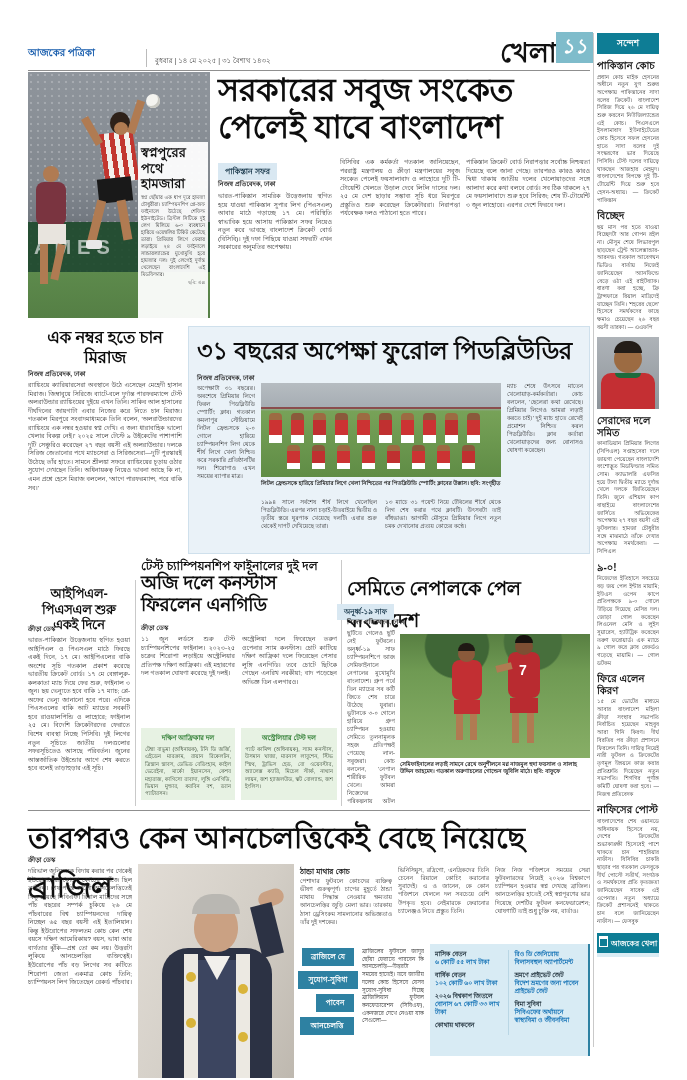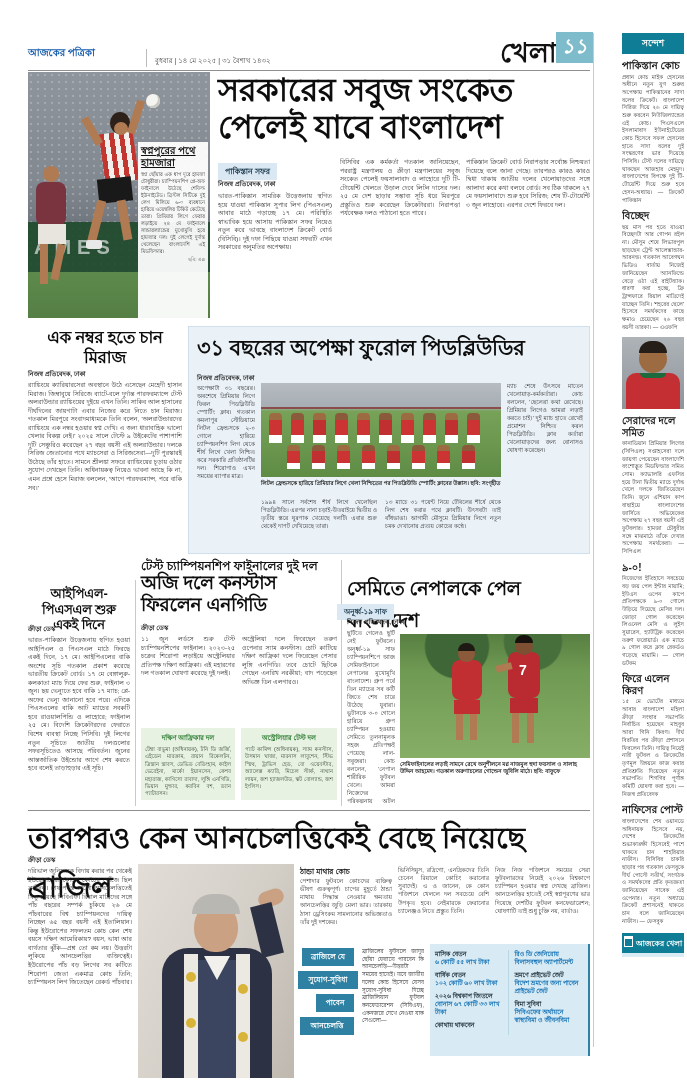--- a/index.html
+++ b/index.html
@@ -8,21 +8,21 @@
   .abs{position:absolute;}
   .b{font-weight:bold;}
   .j{text-align:justify;text-justify:inter-word;}
   .body-txt{font-size:6.2px;line-height:1.38;color:#2b2b2b;overflow:hidden;}
   .byline{font-size:6.4px;font-weight:bold;color:#222;}
   .kicker{display:inline-block;background:#d9e8f2;color:#123246;font-size:7.8px;font-weight:bold;padding:2px 7px;}
   .hl{color:#0d0d0d;font-weight:800;letter-spacing:-.2px;}
   .rule{background:#8f8f8f;height:1px;}
   .vrule{background:#c9c9c9;width:1px;}
   
-  #sidebar{left:622px;top:33px;width:62px;height:924px;overflow:hidden;}
+  #sidebar{left:597px;top:33px;width:62px;height:924px;overflow:hidden;}
   .sn-head{background:#0e7d95;color:#fff;text-align:center;font-size:9px;font-weight:bold;padding:3px 0;}
   .sn-item{margin-top:6px;}
   .sn-item h4{margin:0 0 2px;font-size:10px;line-height:1.15;color:#111;}
   .sn-item p{margin:0;font-size:5.5px;line-height:1.4;color:#333;}
   .games-head{background:#0e7d95;color:#fff;font-size:7.6px;font-weight:bold;text-align:center;padding:3px 0;}
   .games-body{background:#d9ecf4;padding:5px 3px;text-align:center;}
   .g-title{font-size:7.4px;font-weight:bold;color:#12323f;margin:2px 0 3px;}
   .g-line{font-size:5.8px;color:#23323a;line-height:1.45;}
   .g-line.team{font-weight:bold;}
   .g-div{height:1px;background:#a5c9d8;margin:4px 6px;}
@@ -135,41 +135,41 @@
     <div class="figure skin" style="left:86px;top:50px;width:14px;height:13px;border-radius:50%;"></div>
     <div class="figure skin" style="left:104px;top:28px;width:8px;height:34px;transform:rotate(18deg);"></div>
     <div class="figure skin" style="left:60px;top:44px;width:8px;height:30px;transform:rotate(-30deg);"></div>
     <div class="figure" style="left:70px;top:106px;width:34px;height:24px;transform:rotate(-6deg);background:#191919;"></div>
     <div class="figure skin" style="left:64px;top:128px;width:9px;height:44px;transform:rotate(14deg);"></div>
     <div class="figure skin" style="left:92px;top:128px;width:9px;height:40px;transform:rotate(-10deg);"></div>
     <div class="figure" style="left:58px;top:168px;width:16px;height:9px;background:#e8e8e8;border-radius:3px;"></div>
     <div class="figure" style="left:118px;top:22px;width:14px;height:14px;border-radius:50%;background:#f4f4f0;box-shadow:inset -2px -2px 0 #c9c9c2;"></div>
 
     <div class="figure" style="left:110px;top:70px;width:70px;height:176px;background:rgba(255,255,255,.94);padding:3px 3px;box-sizing:border-box;">
-      <div class="b" style="font-size:10px;line-height:1.2;color:#111;text-decoration:underline;">স্বপ্নপুরের পথে হামজারা</div>
+      <div class="b" style="font-size:13px;line-height:1.2;color:#111;">স্বপ্নপুরের পথে হামজারা</div>
       <div class="j" style="font-size:5px;line-height:1.4;color:#333;margin-top:2px;">স্বপ্ন ছোঁয়ার এক ধাপ দূরে হামজা চৌধুরীরা। চ্যাম্পিয়নশিপ প্লে-অফ ফাইনালে উঠেছে শেফিল্ড ইউনাইটেড। ব্রিস্টল সিটিকে দুই লেগ মিলিয়ে ৬-০ ব্যবধানে হারিয়ে ওয়েম্বলির টিকিট কেটেছে তারা। প্রিমিয়ার লিগে ফেরার লড়াইয়ে ২৪ মে ফাইনালে সান্ডারল্যান্ডের মুখোমুখি হবে হামজার দল। দুই লেগেই দুর্দান্ত খেলেছেন বাংলাদেশি এই মিডফিল্ডার।</div>
       <div style="font-size:4.8px;color:#555;text-align:right;margin-top:1px;">ছবি: এক্স</div>
     </div>
   </div>
 
   <div class="abs hl" style="left:218px;top:72px;width:374px;font-size:32px;line-height:1.16;">সরকারের সবুজ সংকেত পেলেই যাবে বাংলাদেশ</div>
   <div class="abs" style="left:218px;top:160px;">
     <span class="kicker">পাকিস্তান সফর</span>
   </div>
   <div class="abs byline" style="left:218px;top:179px;">নিজস্ব প্রতিবেদক, ঢাকা</div>
   <div class="abs body-txt j" style="left:218px;top:192px;width:114px;height:126px;">ভারত-পাকিস্তান সামরিক উত্তেজনায় স্থগিত হয়ে যাওয়া পাকিস্তান সুপার লিগ (পিএসএল) আবার মাঠে গড়াচ্ছে ১৭ মে। পরিস্থিতি স্বাভাবিক হয়ে আসায় পাকিস্তান সফর নিয়েও নতুন করে ভাবছে বাংলাদেশ ক্রিকেট বোর্ড (বিসিবি)। দুই দফা পিছিয়ে যাওয়া সফরটি এখন সরকারের অনুমতির অপেক্ষায়।</div>
   <div class="abs body-txt j" style="left:340px;top:158px;width:120px;height:160px;">বিসিবির এক কর্মকর্তা গতকাল জানিয়েছেন, পররাষ্ট্র মন্ত্রণালয় ও ক্রীড়া মন্ত্রণালয়ের সবুজ সংকেত পেলেই ফয়সালাবাদ ও লাহোরে দুটি টি-টোয়েন্টি খেলতে উড়াল দেবে লিটন দাসের দল। ২৫ মে দেশ ছাড়ার সম্ভাব্য সূচি ধরে মিরপুরে প্রস্তুতিও শুরু করেছেন ক্রিকেটাররা। নিরাপত্তা পর্যবেক্ষক দলও পাঠানো হতে পারে।</div>
   <div class="abs body-txt j" style="left:466px;top:158px;width:124px;height:160px;">পাকিস্তান ক্রিকেট বোর্ড নিরাপত্তার সর্বোচ্চ নিশ্চয়তা দিয়েছে বলে জানা গেছে। তারপরও কারও কারও দ্বিধা থাকায় জাতীয় দলের খেলোয়াড়দের সঙ্গে আলাদা করে কথা বলবে বোর্ড। সব ঠিক থাকলে ২৭ মে ফয়সালাবাদে শুরু হবে সিরিজ; শেষ টি-টোয়েন্টি ৩ জুন লাহোরে। এরপর দেশে ফিরবে দল।</div>
 
   <div class="abs hl" style="left:28px;top:328px;width:154px;font-size:16.5px;line-height:1.2;text-align:center;">এক নম্বর হতে চান মিরাজ</div>
   <div class="abs byline" style="left:28px;top:369px;">নিজস্ব প্রতিবেদক, ঢাকা</div>
   <div class="abs body-txt j" style="left:28px;top:381px;width:154px;height:190px;">র‍্যাঙ্কিংয়ে ক্যারিয়ারসেরা অবস্থানে উঠে এসেছেন মেহেদী হাসান মিরাজ। জিম্বাবুয়ে সিরিজে ব্যাটে-বলে দুর্দান্ত পারফরম্যান্সে টেস্ট অলরাউন্ডার র‍্যাঙ্কিংয়ের দুইয়ে এখন তিনি। সাকিব আল হাসানের দীর্ঘদিনের জায়গাটা এবার নিজের করে নিতে চান মিরাজ। গতকাল মিরপুরে সংবাদমাধ্যমকে তিনি বলেন, 'অলরাউন্ডারদের র‍্যাঙ্কিংয়ে এক নম্বর হওয়ার স্বপ্ন দেখি। এ জন্য ধারাবাহিক ভালো খেলার বিকল্প নেই।' ২০২৫ সালে টেস্টে ৯ উইকেটের পাশাপাশি দুটি সেঞ্চুরিও করেছেন ২৭ বছর বয়সী এই অলরাউন্ডার। দলকে সিরিজ জেতানোর পথে ম্যাচসেরা ও সিরিজসেরা—দুটি পুরস্কারই উঠেছে তাঁর হাতে। সামনে শ্রীলঙ্কা সফরে র‍্যাঙ্কিংয়ের চূড়ায় ওঠার সুযোগ দেখছেন তিনি। অধিনায়কত্ব নিয়েও ভাবনা আছে কি না, এমন প্রশ্নে হেসে মিরাজ বললেন, 'আগে পারফরম্যান্স, পরে বাকি সব।'</div>
 
   <div class="abs" style="left:188px;top:326px;width:402px;height:228px;background:#eaf2f8;border:1px solid #cfe0ec;box-sizing:border-box;">
-    <div class="hl" style="position:absolute;left:8px;top:5px;width:388px;font-size:21px;">৩১ বছরের অপেক্ষা ফুরোল পিডব্লিউডির</div>
+    <div class="hl" style="position:absolute;left:8px;top:5px;width:388px;font-size:24px;">৩১ বছরের অপেক্ষা ফুরোল পিডব্লিউডির</div>
     <div class="byline" style="position:absolute;left:8px;top:46px;">নিজস্ব প্রতিবেদক, ঢাকা</div>
     <div class="body-txt j" style="position:absolute;left:8px;top:58px;width:58px;height:160px;font-size:5.8px;">অপেক্ষাটা ৩১ বছরের। অবশেষে প্রিমিয়ার লিগে ফিরল পিডব্লিউডি স্পোর্টিং ক্লাব। গতকাল কমলাপুর স্টেডিয়ামে লিটল ফ্রেন্ডসকে ২-০ গোলে হারিয়ে চ্যাম্পিয়নশিপ লিগ থেকে শীর্ষ লিগে খেলা নিশ্চিত করে সরকারি প্রতিষ্ঠানটির দল। শিরোপাও এখন সময়ের ব্যাপার মাত্র।</div>
 
     <div class="ph" style="position:absolute;left:72px;top:56px;width:240px;height:94px;background:linear-gradient(#b6bcc1 0%,#a6adb3 26%,#77a258 30%,#5f8c45 100%);">
       <div style="position:absolute;left:0;top:24px;width:240px;height:2px;background:#8a4d4d;"></div>
       <div style="position:absolute;left:8px;top:30px;display:flex;gap:9px;">
         <div style="width:13px;height:30px;background:linear-gradient(#9c6b42 0 7px,#cc3333 7px 22px,#fff 22px 30px);border-radius:4px 4px 0 0;"></div>
         <div style="width:13px;height:30px;background:linear-gradient(#8a5a3b 0 7px,#cc3333 7px 22px,#fff 22px 30px);border-radius:4px 4px 0 0;"></div>
         <div style="width:13px;height:30px;background:linear-gradient(#9c6b42 0 7px,#c03030 7px 22px,#fff 22px 30px);border-radius:4px 4px 0 0;"></div>
         <div style="width:13px;height:30px;background:linear-gradient(#8a5a3b 0 7px,#cc3333 7px 22px,#fff 22px 30px);border-radius:4px 4px 0 0;"></div>

